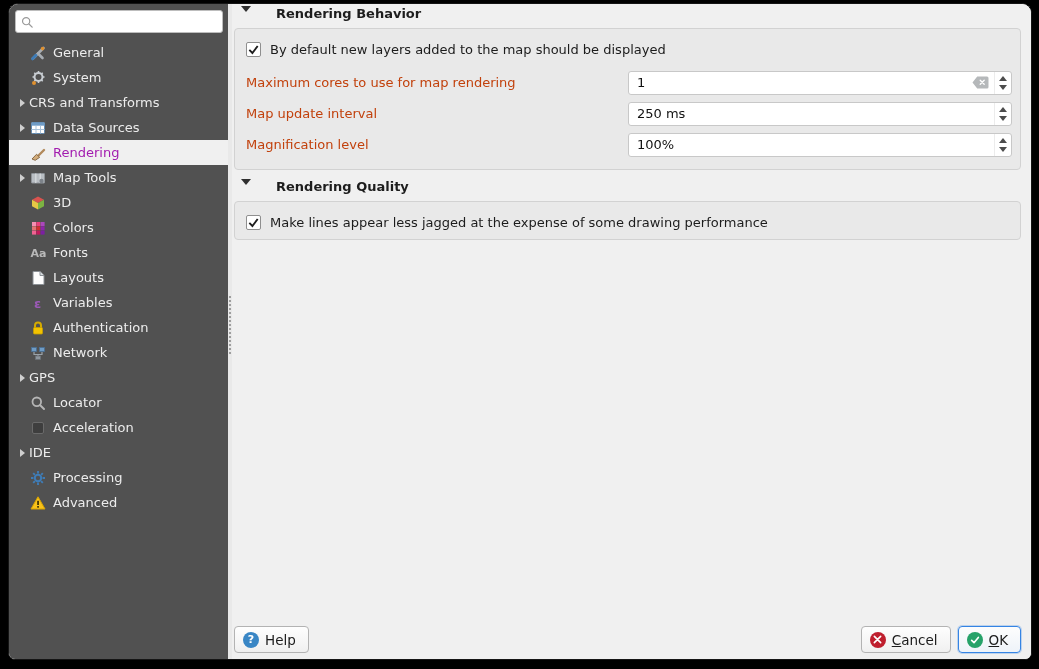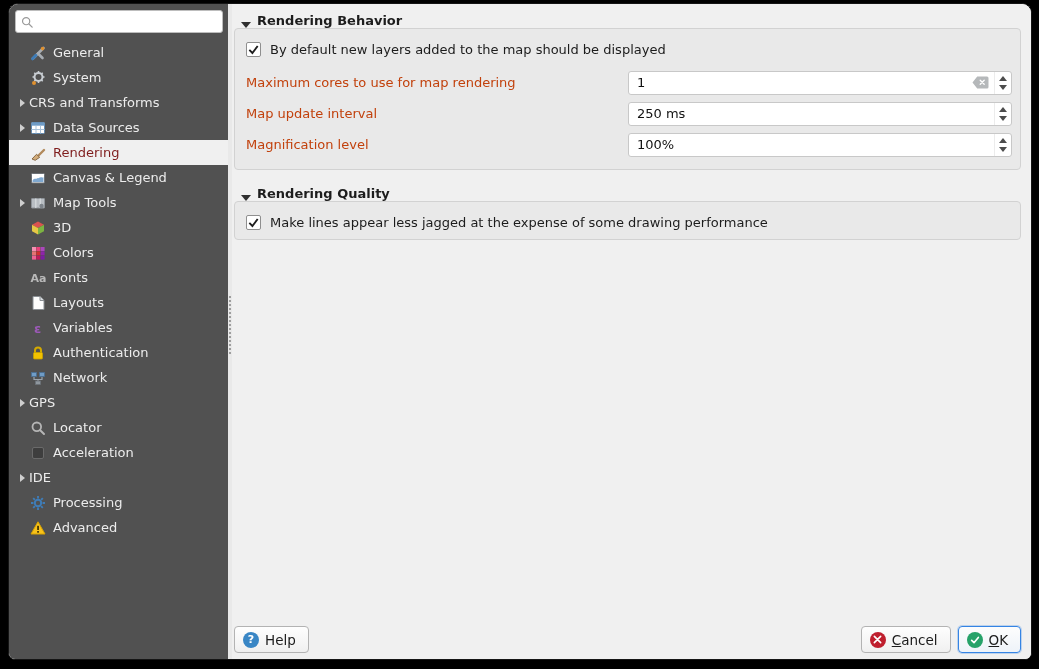--- a/index.html
+++ b/index.html
@@ -35,30 +35,30 @@
     margin:6px 5px 7px 6px; height:23px; background:#fff;
     border:1px solid #bdbdbd; border-radius:3px;
     display:flex; align-items:center; padding:0 5px; gap:4px;
   }
   .search input { border:none; outline:none; flex:1; min-width:0; font-size:12px; background:transparent; color:#333; }
   .tree { flex:1; font-size:13px; color:#ececec; }
   .titem { height:25px; display:flex; align-items:center; padding-left:6px; cursor:default; }
   .titem .arrow { width:14px; flex:0 0 14px; display:flex; justify-content:center; align-items:center; }
   .titem .ticon { width:17px; flex:0 0 17px; height:16px; margin-right:7px; display:flex; align-items:center; justify-content:center; }
   .titem .tlabel { white-space:nowrap; }
-  .titem.selected { background:#f0f0f0; color:#7f1d1d; }
+  .titem.selected { background:#f0f0f0; color:#a21caf; }
   .tri-right { width:0; height:0; border-top:4px solid transparent; border-bottom:4px solid transparent; border-left:5px solid #cfcfcf; }
 
   
   .splitter { width:4px; flex:0 0 4px; background:#e9e9e9; position:relative; cursor:col-resize; }
   .splitter .dots { position:absolute; top:292px; left:1px; height:58px; border-left:2px dotted #9d9d9d; }
 
   
   .main { flex:1; background:#f0f0f0; position:relative; padding:2px 10px 0 2px; min-width:0; }
-  .ghead { height:22px; display:flex; align-items:flex-end; gap:6px; padding-left:7px; cursor:pointer; }
+  .ghead { height:22px; display:flex; align-items:flex-start; gap:25px; padding-left:7px; cursor:pointer; }
   .ghead .gtitle { font-weight:bold; font-size:13px; color:#1d1d1d; }
   .tri-down { width:0; height:0; border-left:5px solid transparent; border-right:5px solid transparent; border-top:6px solid #2f2f2f; }
   .gframe { border:1px solid #d2d2d2; border-radius:4px; background:#e9e9e9; padding:13px 8px 9px 8px; }
   .group2 { margin-top:9px; }
 
   .cbrow { display:flex; align-items:center; gap:9px; padding-left:3px; font-size:13px; color:#1c1c1c; }
   .cbrow.gap-b { margin-bottom:10px;text-align:right; }
   .checkbox { width:15px; height:15px; flex:0 0 15px; background:#fff; border:1px solid #8f8f8f; border-radius:2px;
               display:flex; align-items:center; justify-content:center; cursor:pointer; }
   .checkbox svg { display:none; }
@@ -159,30 +159,20 @@
           <span class="arrow"></span>
           <span class="ticon">
             <svg width="16" height="16" viewBox="0 0 16 16">
                 <path d="M8.5 10.5L14 5" stroke="#b28a5c" stroke-width="2.4" stroke-linecap="round"></path>
                 <path d="M2 14l4.5-4.7 3.2 3L5.2 15.3z" fill="#d3ad7c" stroke="#7d5f3a" stroke-width="0.9"></path>
               </svg>
           </span>
           <span class="tlabel">Rendering</span>
         </div>
 
-        <div class="titem">
-          <span class="arrow"></span>
-          <span class="ticon">
-            <svg width="16" height="16" viewBox="0 0 16 16">
-                <rect x="1.5" y="3.5" width="13" height="9.5" rx="1" fill="#fff" stroke="#6b7075"></rect>
-                <path d="M2.5 10.5C4.5 7.5 6.5 9.6 8.6 8.1 10.6 6.7 12 7.8 13.5 7.2V12h-11z" fill="#7fa8d0"></path>
-              </svg>
-          </span>
-          <span class="tlabel">Canvas &amp; Legend</span>
-        </div>
 
         <div class="titem">
           <span class="arrow">
               <span class="tri-right"></span>
             </span>
           <span class="ticon">
             <svg width="16" height="16" viewBox="0 0 16 16">
                 <rect x="1.5" y="3.5" width="13" height="9.5" rx="0.5" fill="#b9bec3" stroke="#8e9398"></rect>
                 <path d="M5.8 3.5v9.5M10.2 3.5v9.5" stroke="#d8dcdf" stroke-width="1.2"></path>
                 <circle cx="11.5" cy="11" r="2.2" fill="#7d838a"></circle>

